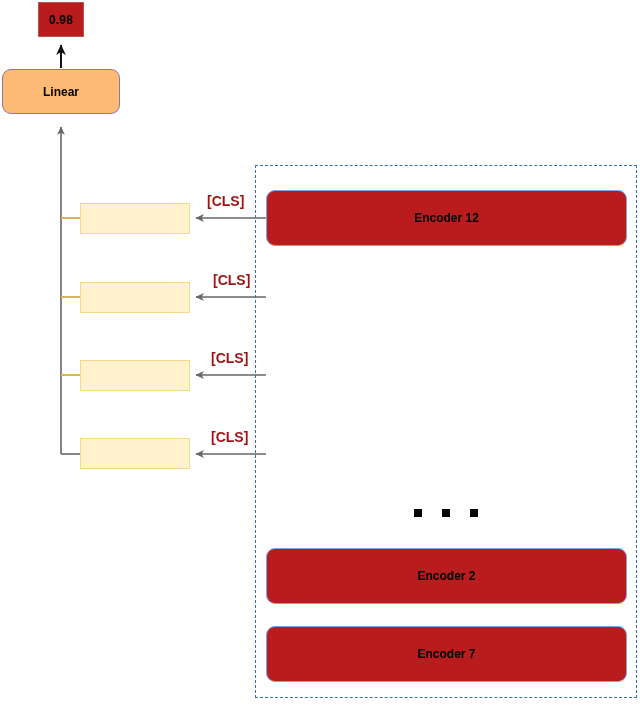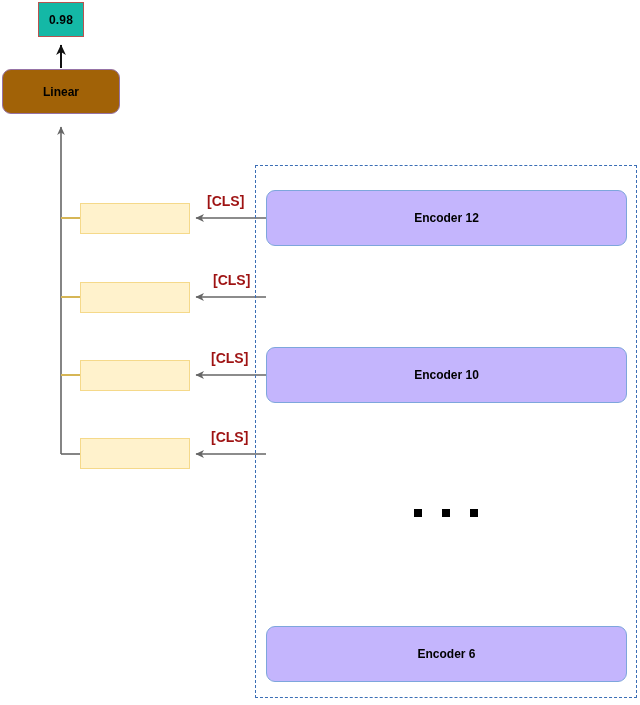--- a/index.html
+++ b/index.html
@@ -25,40 +25,40 @@
     height: 705px;
   }
 
   
   .score-box {
     position: absolute;
     left: 38px;
     top: 2px;
     width: 46px;
     height: 35px;
-    background: #14b8a6;
+    background: #b91c1c;
     border: 1.5px solid #b85450;
     box-sizing: border-box;
     display: flex;
     align-items: center;
     justify-content: center;
     font-size: 12px;
     font-weight: bold;
     color: #000000;
     letter-spacing: 0.2px;
   }
 
   
   .linear-box {
     position: absolute;
     left: 2px;
     top: 69px;
     width: 118px;
     height: 45px;
-    background: #a16207;
+    background: #fdba74;
     border: 1.5px solid #9673a6;
     border-radius: 9px;
     box-sizing: border-box;
     display: flex;
     align-items: center;
     justify-content: center;
     font-size: 12px;
     font-weight: bold;
     color: #000000;
   }
@@ -74,21 +74,21 @@
     box-sizing: border-box;
     background: transparent;
   }
 
   
   .encoder-box {
     position: absolute;
     left: 266px;
     width: 361px;
     height: 56px;
-    background: #c4b5fd;
+    background: #b91c1c;
     border: 1.5px solid #7ea6dc;
     border-radius: 9px;
     box-sizing: border-box;
     display: flex;
     align-items: center;
     justify-content: center;
     font-size: 12px;
     font-weight: bold;
     color: #000000;
   }
@@ -186,22 +186,22 @@
   <div class="cls-box" style="top:438px"></div>
 
   <div class="cls-label" style="left:207px; top:193px">[CLS]</div>
   <div class="cls-label" style="left:213px; top:272px">[CLS]</div>
   <div class="cls-label" style="left:211px; top:350px">[CLS]</div>
   <div class="cls-label" style="left:211px; top:429px">[CLS]</div>
 
   <div class="encoder-stack"></div>
 
   <div class="encoder-box" style="top:190px">Encoder 12</div>
-  <div class="encoder-box" style="top:347px">Encoder 10</div>
-  <div class="encoder-box" style="top:626px">Encoder 6</div>
+  <div class="encoder-box" style="top:548px">Encoder 2</div>
+  <div class="encoder-box" style="top:626px">Encoder 7</div>
 
   <div class="ellipsis">
     <span></span>
     <span></span>
     <span></span>
   </div>
 
 </div>
 
 </body></html>

